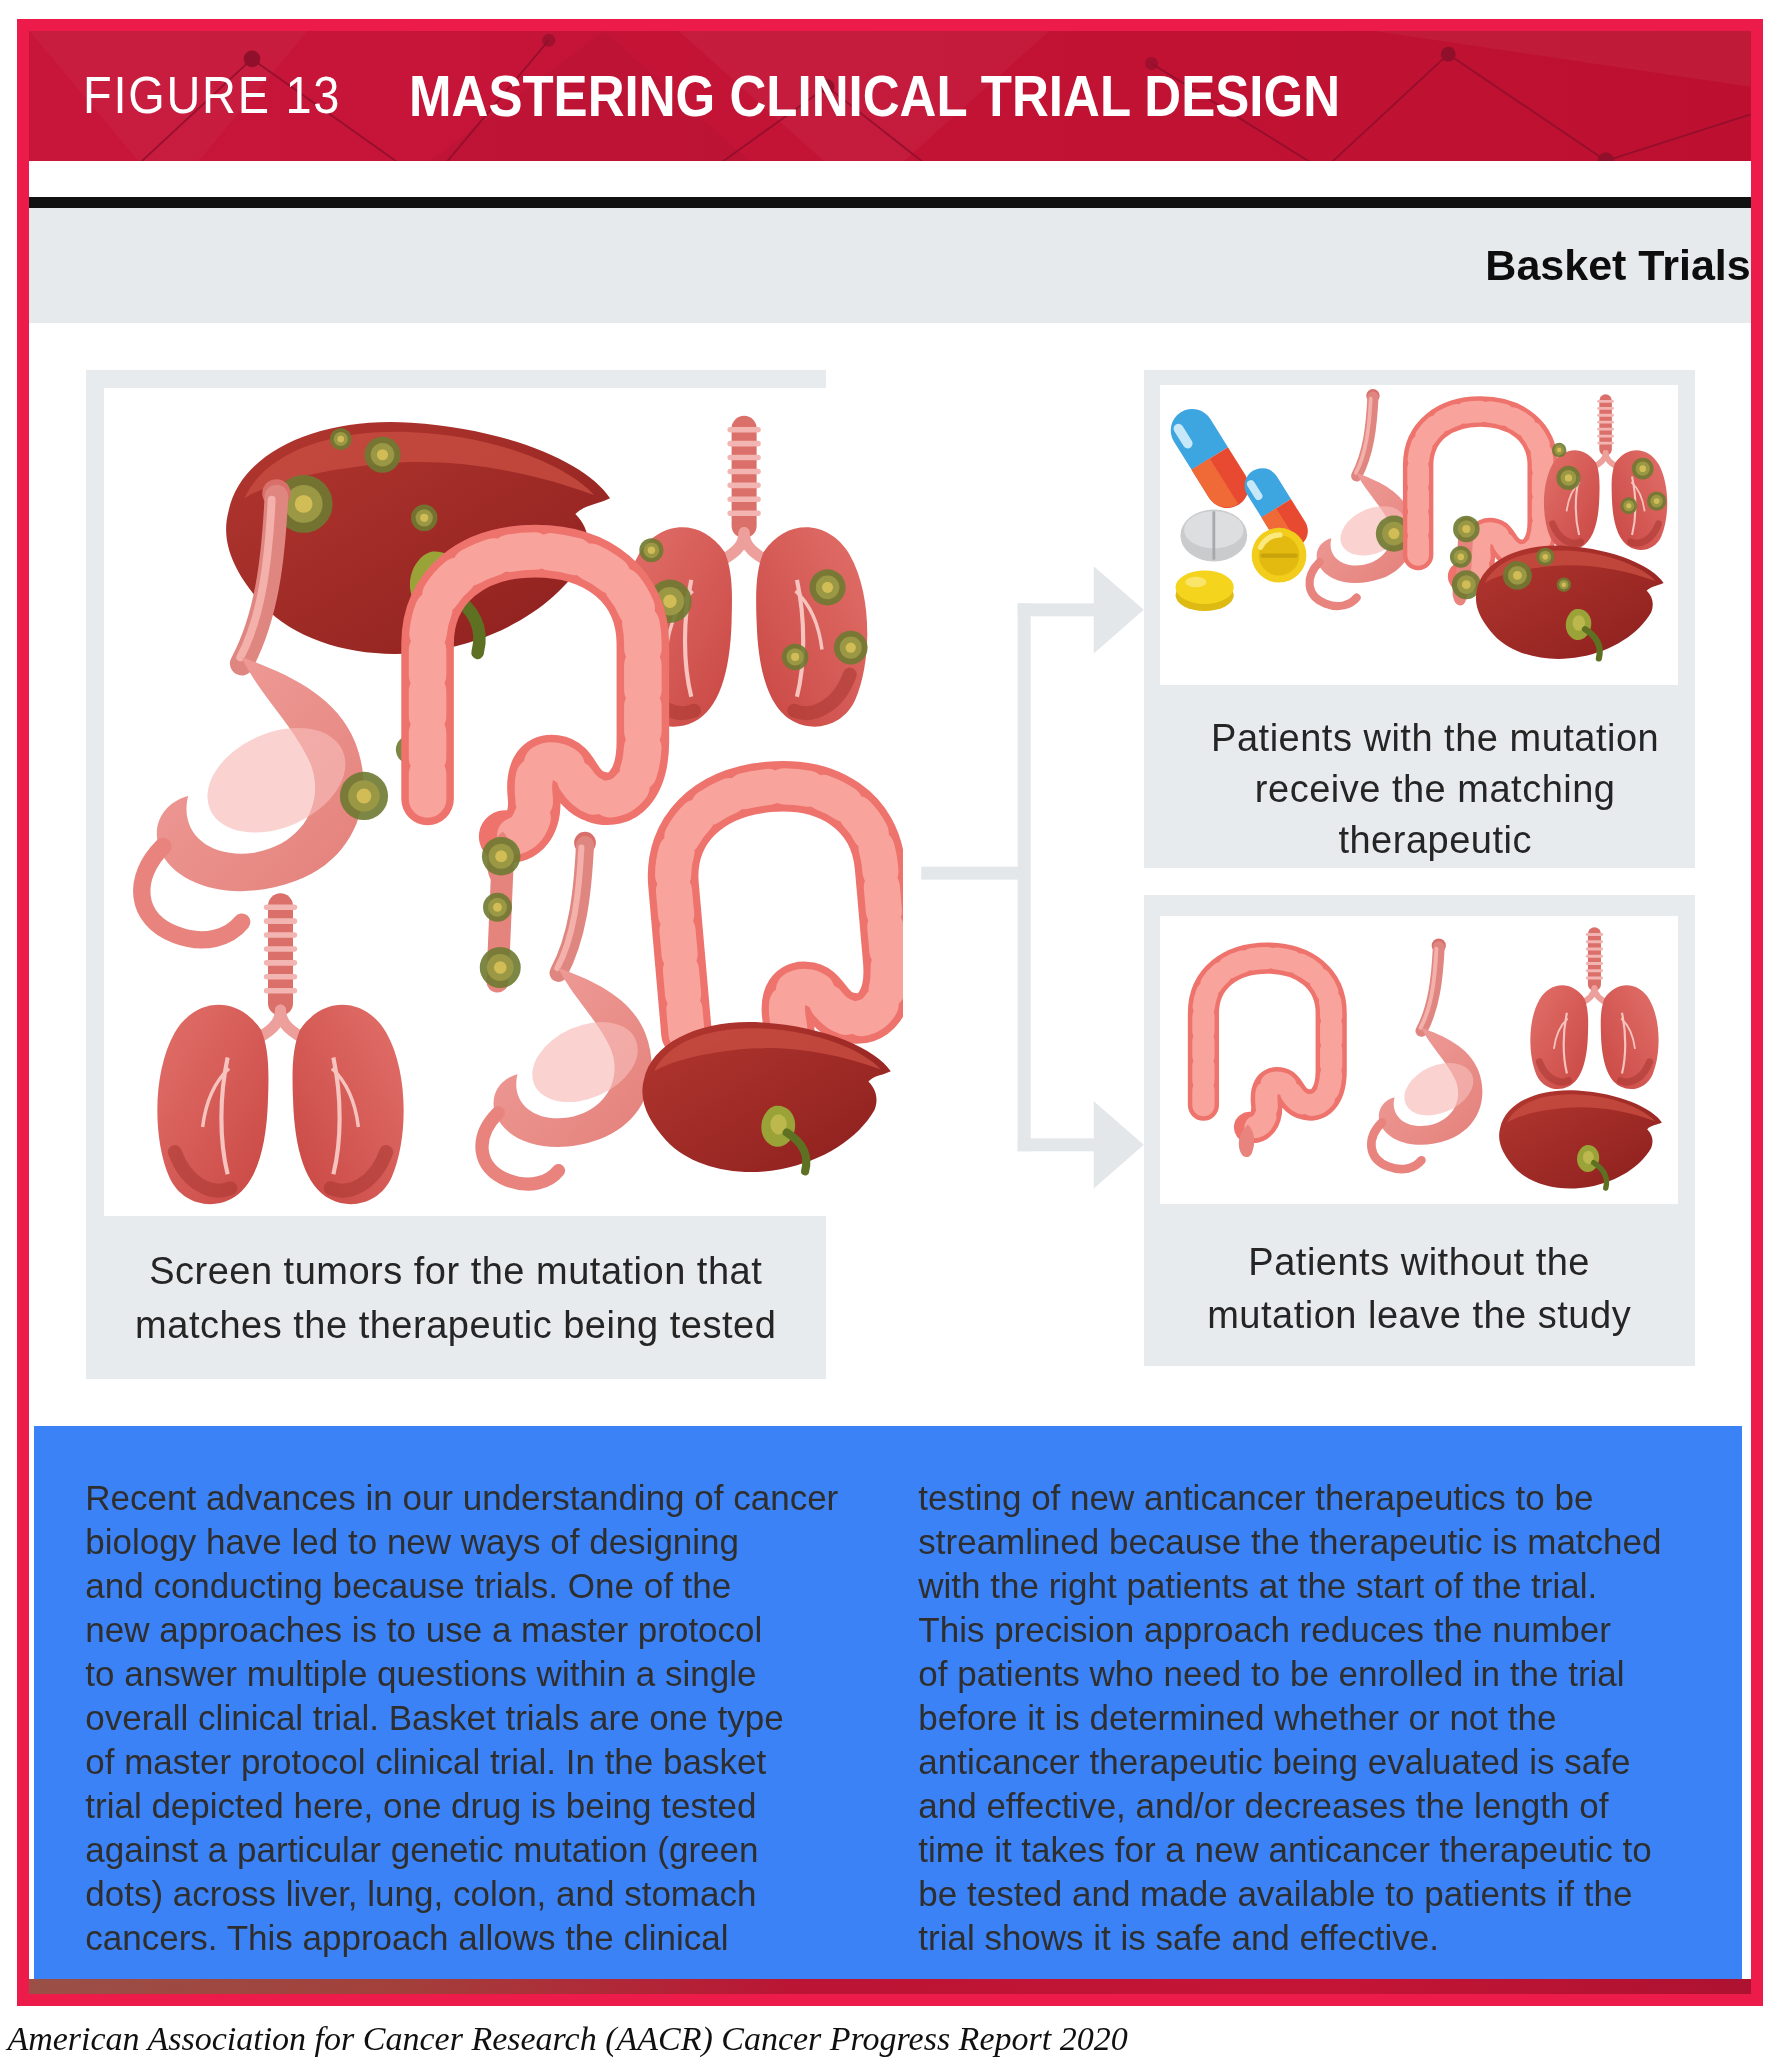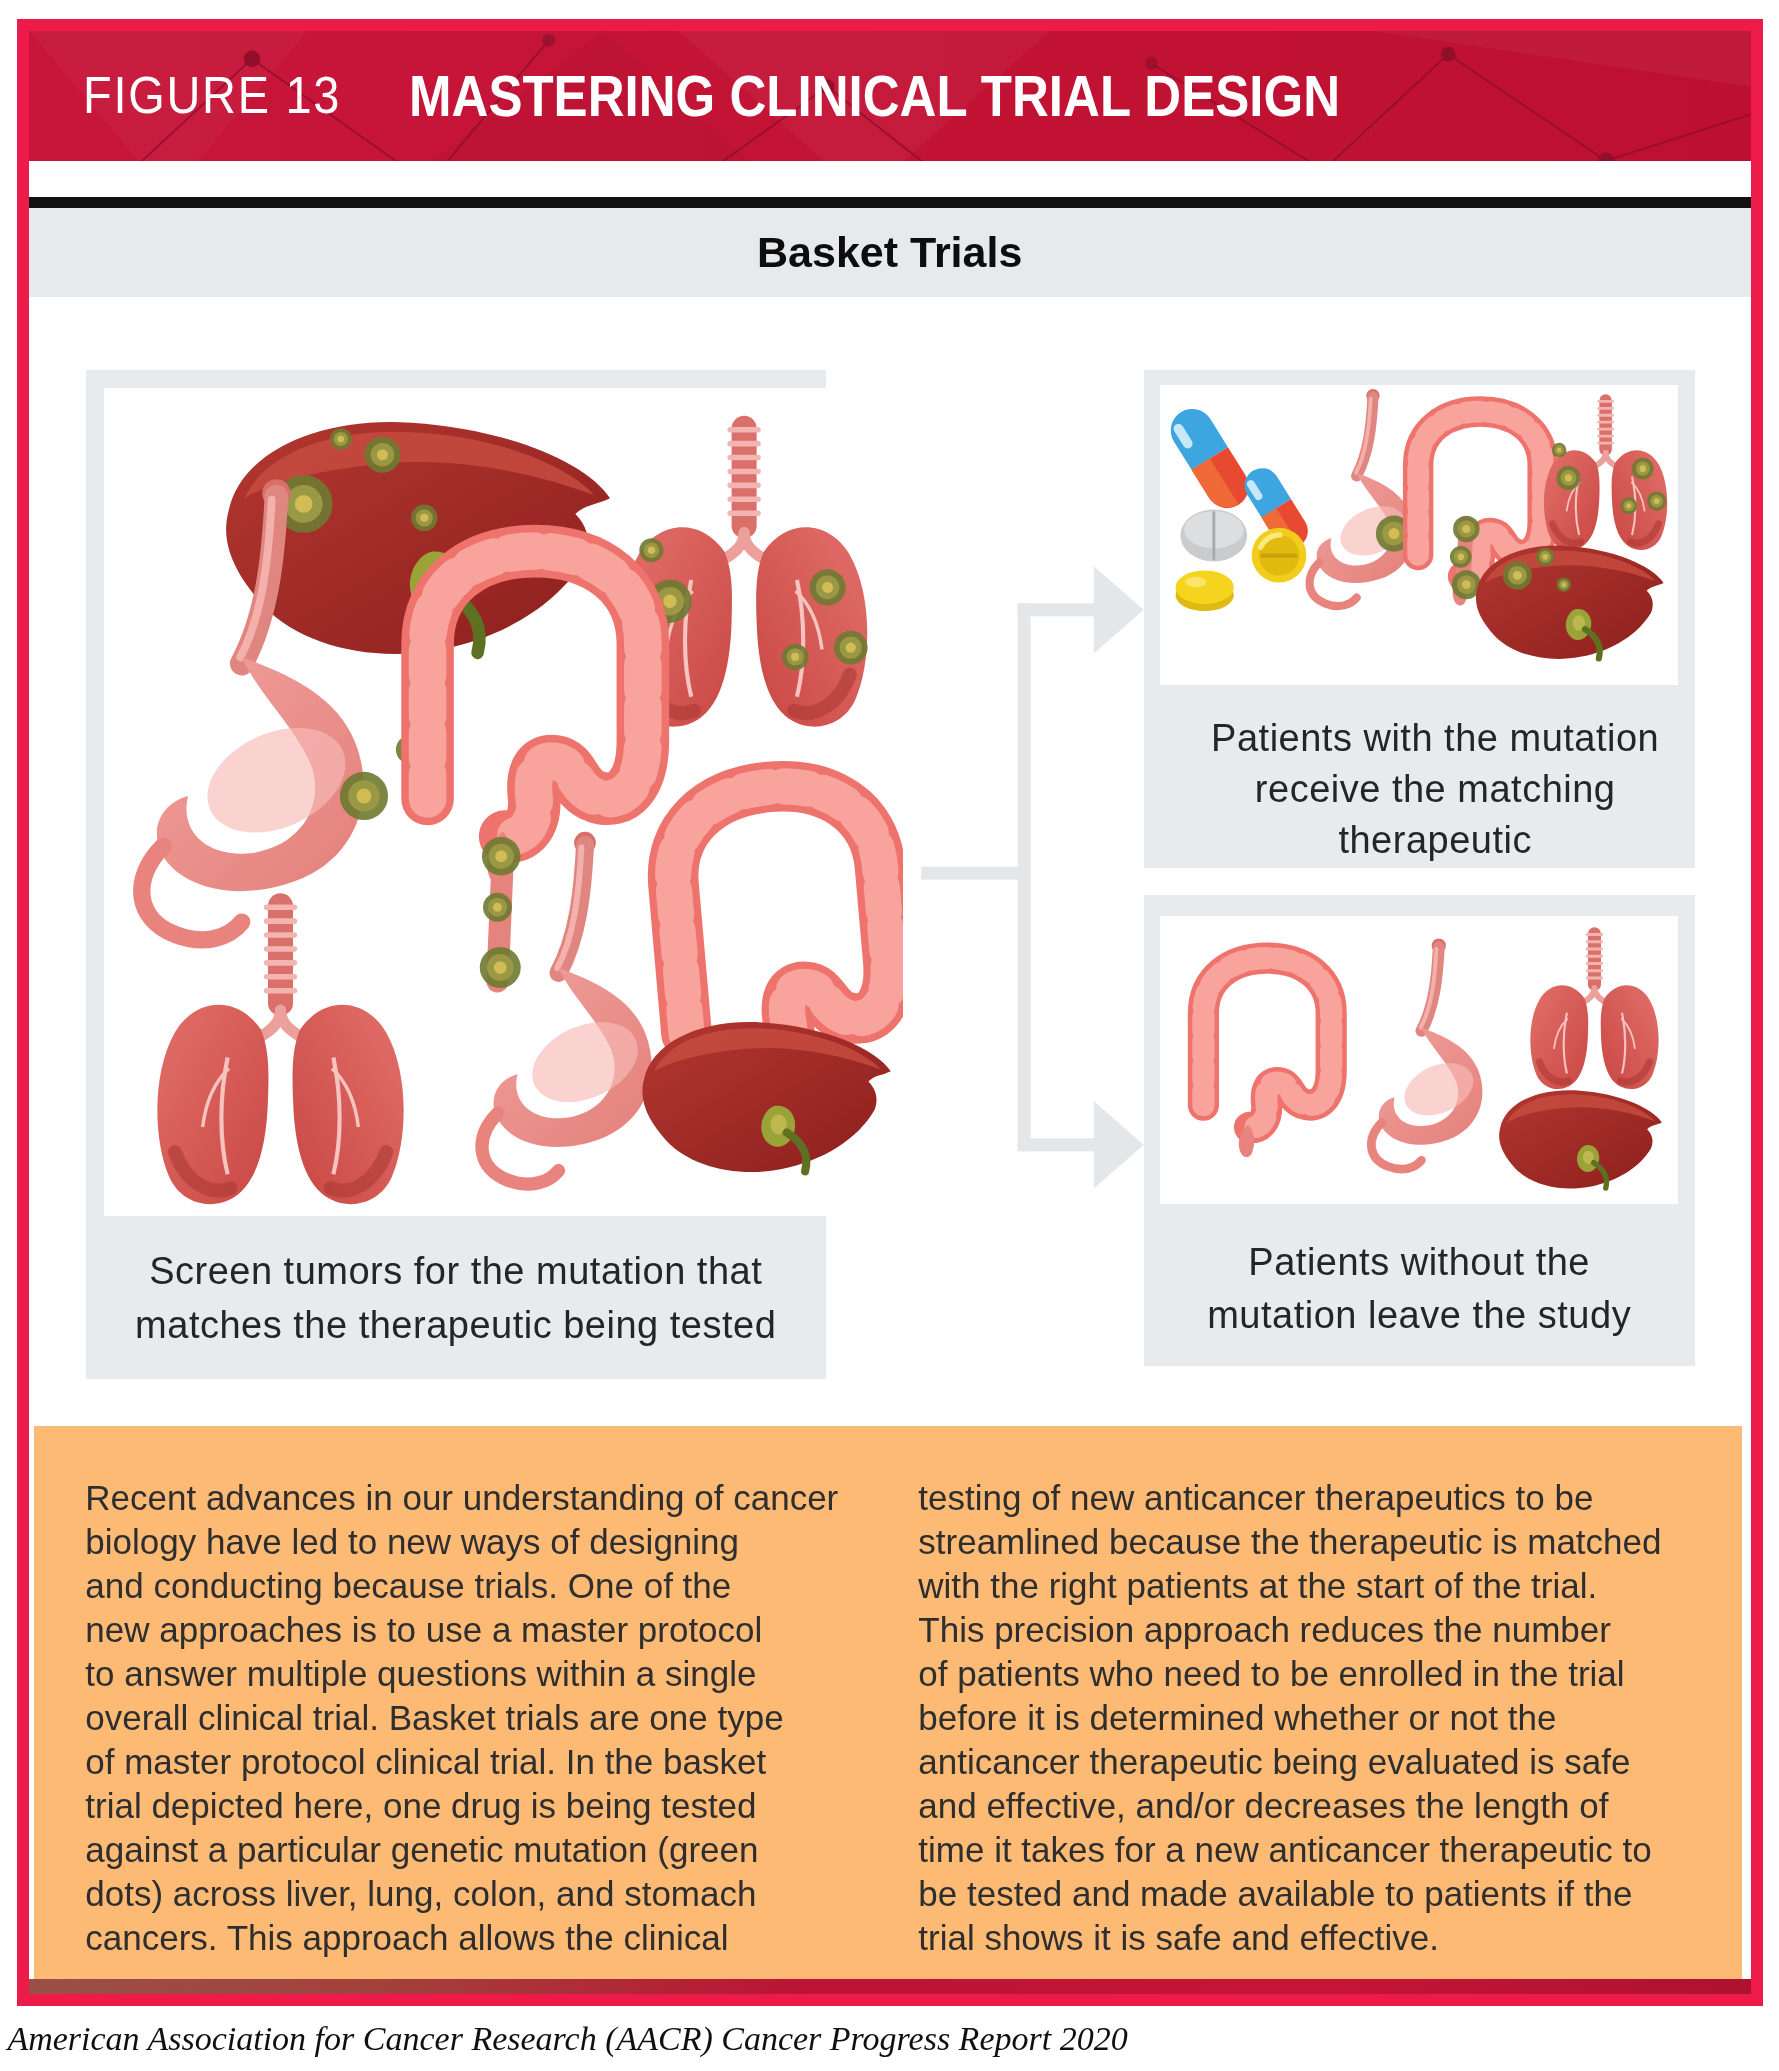--- a/index.html
+++ b/index.html
@@ -8,38 +8,38 @@
   .frame{position:absolute;left:16.7px;top:18.6px;width:1746px;height:1987px;
          border:12px solid #ec1b4a;box-sizing:border-box;background:#ffffff;}
   .header{position:absolute;left:0;top:0;width:1722px;height:130px;overflow:hidden;background:#c21331;}
   .header-bg{position:absolute;left:0;top:0;}
   .header-text{position:absolute;left:54px;top:0;height:100%;display:flex;align-items:center;gap:46px;white-space:nowrap;}
   .fig-label{color:#ffffff;font-size:51px;font-weight:400;letter-spacing:1.9px;
              display:inline-block;transform:scaleX(.92);transform-origin:left center;}
   .fig-title{color:#ffffff;font-size:58px;font-weight:700;letter-spacing:0;
              display:inline-block;transform:scaleX(.88);transform-origin:left center;}
   .black-bar{position:absolute;left:0;top:166px;width:1722px;height:11px;background:#111111;}
-  .title-strip{position:absolute;left:0;top:177px;width:1722px;height:89px;background:#e7eaec;
-               display:flex;align-items:center;justify-content:center;}
+  .title-strip{position:absolute;left:0;top:177px;width:1722px;height:115px;background:#e7eaec;
+               display:flex;align-items:center;justify-content:flex-end;}
   .title-strip span{font-size:43px;font-weight:700;color:#0d0d0d;}
   .panel{position:absolute;background:#e8ebed;}
   .panel-inner{position:absolute;background:#ffffff;}
   .caption{position:absolute;left:0;right:0;text-align:center;font-size:38px;color:#252525;letter-spacing:0.5px;}
   .cap-line{display:block;}
   .screen-panel{left:57px;top:339px;width:740px;height:1009px;}
   .screen-panel .panel-inner{left:18.6px;top:18.6px;width:799px;height:828px;}
   .screen-panel .caption{top:874px;line-height:54px;}
   .with-panel{left:1115px;top:339px;width:551px;height:498px;}
   .with-panel .panel-inner{left:16.7px;top:15px;width:518px;height:300px;}
   .with-panel .caption{top:343px;line-height:51px;margin-left:32px;}
   .without-panel{left:1115px;top:844px;width:551px;height:471px;margin-top:20px;}
   .without-panel .panel-inner{left:16.7px;top:21.3px;width:518px;height:288px;}
   .without-panel .caption{top:341px;line-height:53px;}
   .arrows{position:absolute;left:892px;top:526px;}
-  .text-box{position:absolute;left:5.6px;top:1395px;width:1708px;height:553px;background:#fdba74;}
+  .text-box{position:absolute;left:5.6px;top:1395px;width:1708px;height:553px;background:#3b82f6;}
   .col{position:absolute;top:50px;font-size:35px;line-height:44px;color:#2e2e2e;}
   .col-left{left:51px;width:798px;}
   .col-right{left:884px;width:816px;}
   .bottom-band{position:absolute;left:0;top:1948px;width:1722px;height:15px;
      background:linear-gradient(96deg,#9a5047 0%,#a33f3b 22%,#bb1434 45%,#c51536 75%,#ad1230 100%);}
   .footer{position:absolute;left:7.4px;top:2020px;font-family:"Liberation Serif", serif;
           font-style:italic;font-size:34px;color:#101010;}
   svg{display:block;}
   .defs-holder{position:absolute;width:0;height:0;overflow:hidden;}
 </style>

